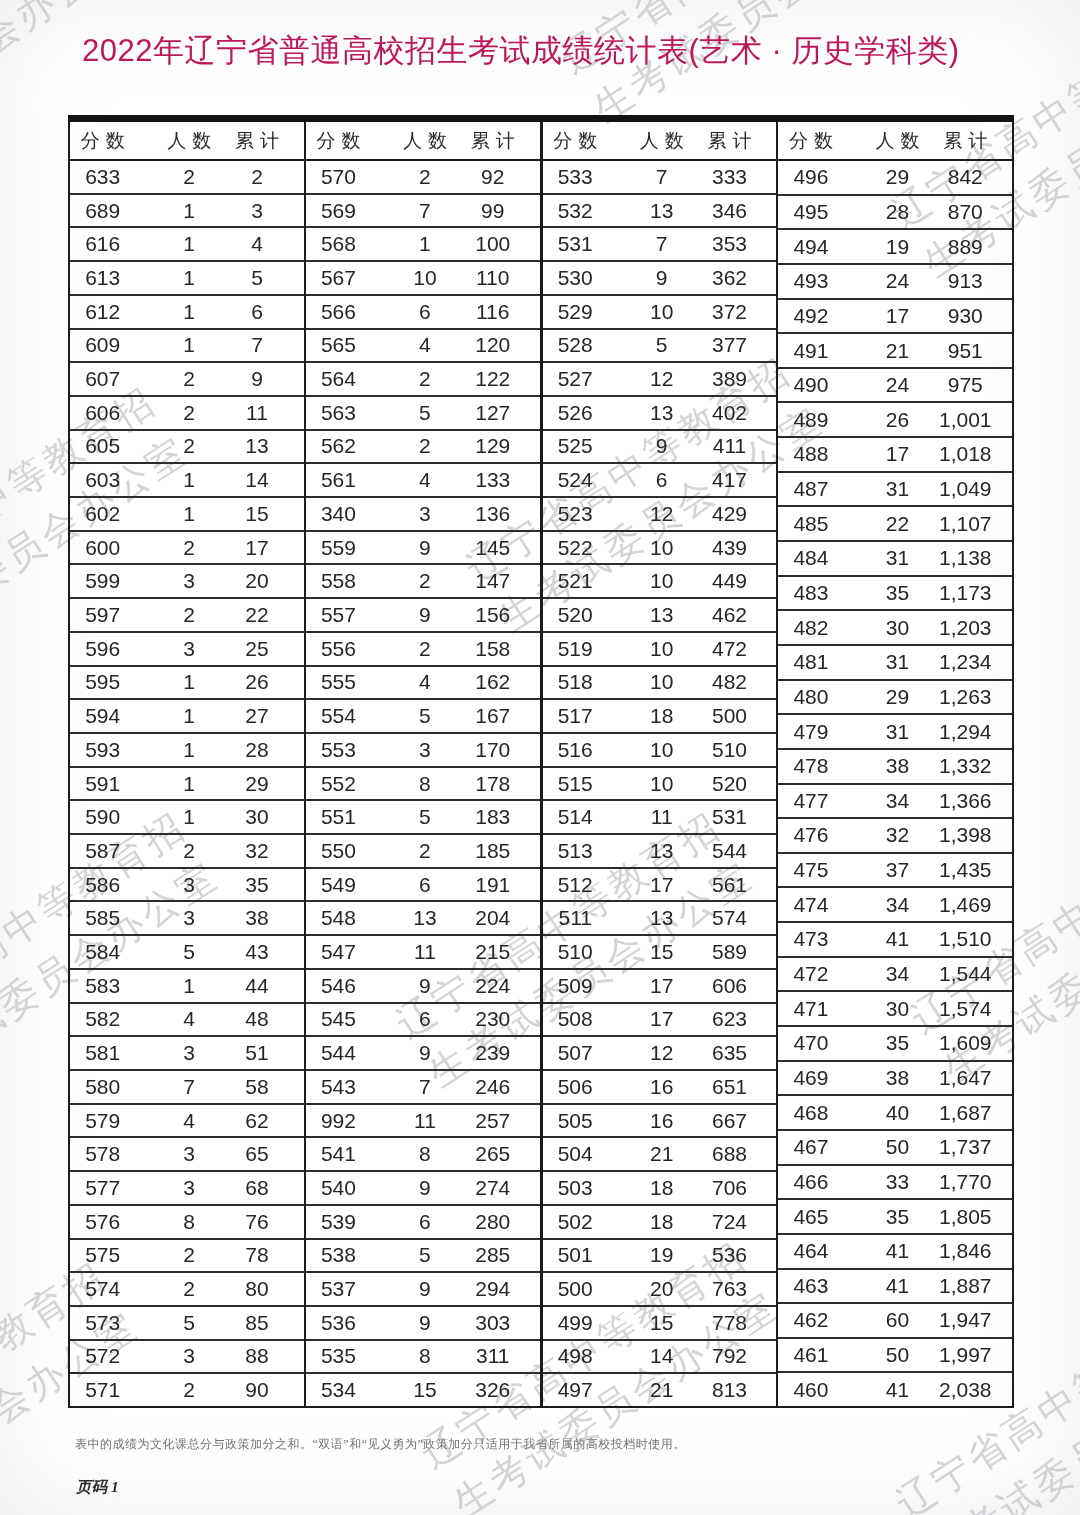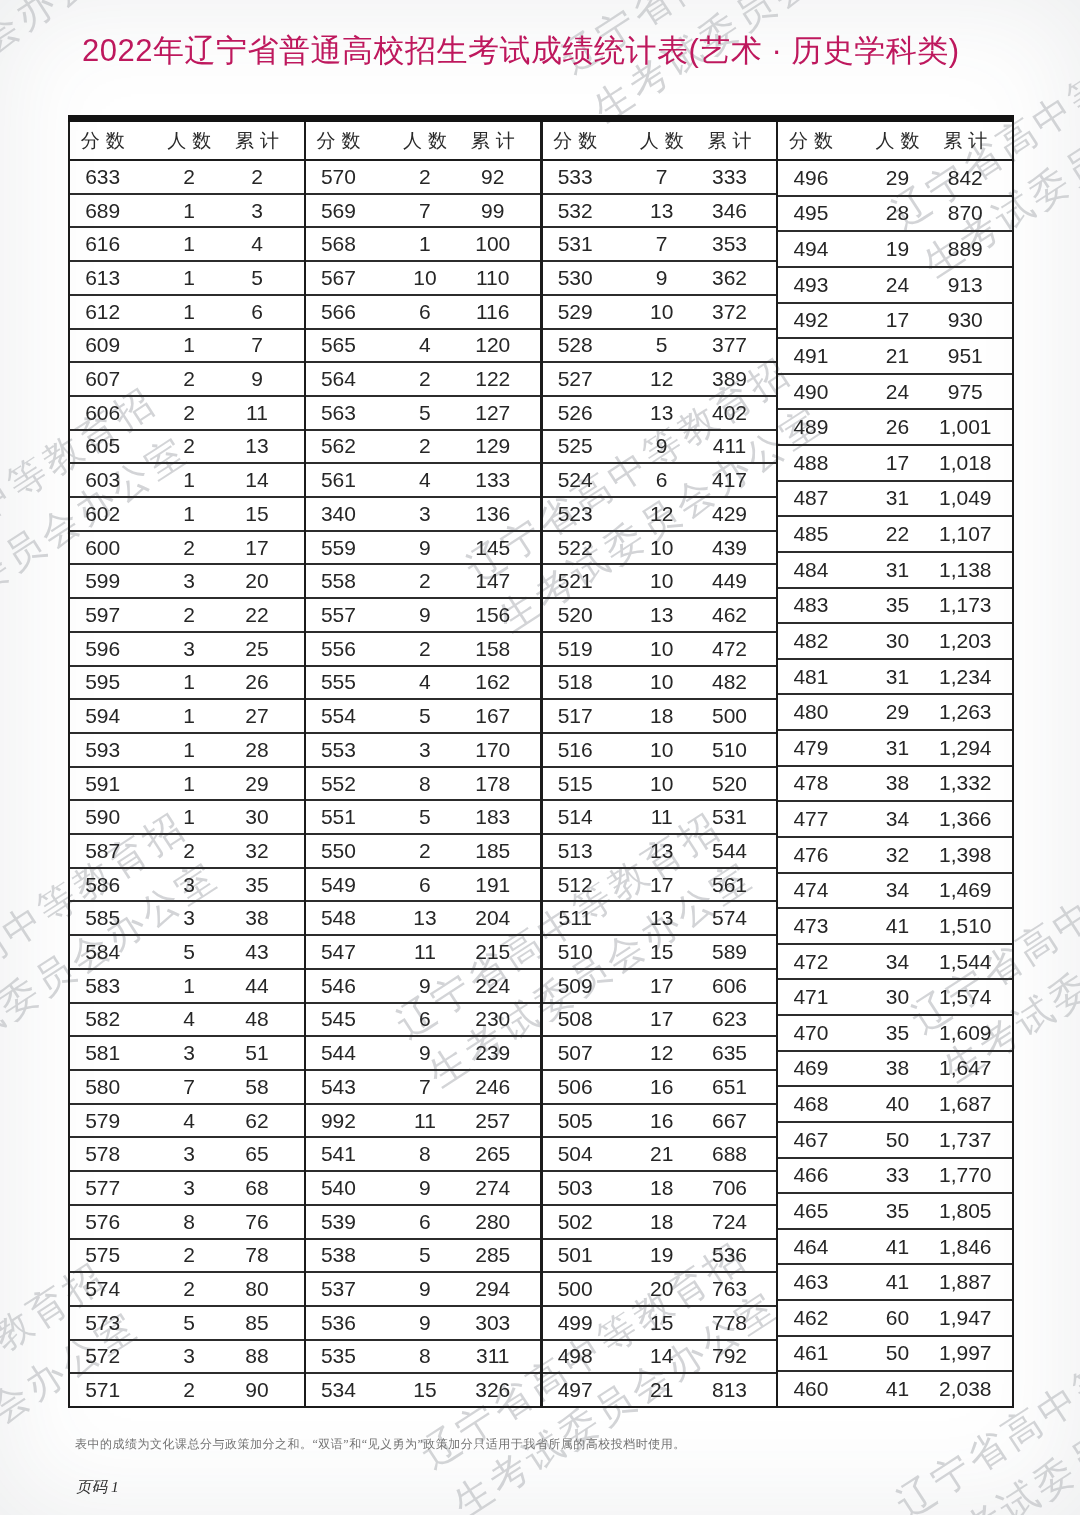--- a/index.html
+++ b/index.html
@@ -29,21 +29,21 @@
   .row.header .cell{font-size:19px;color:#2a2a2a;letter-spacing:6px;text-indent:6px;text-align:center;}
   .c0{left:0;width:28%;}
   .c1{left:36%;width:30%;}
   .c2{left:62%;width:36%;}
   
   .footnote{position:absolute;left:75px;top:1436px;z-index:2;margin:0;
             font-family:"Liberation Serif","DejaVu Serif",serif;
             font-size:12px;color:#737373;letter-spacing:.5px;white-space:nowrap;}
   .pagenum{position:absolute;left:76px;top:1477px;z-index:2;margin:0;
            font-family:"Liberation Serif","DejaVu Serif",serif;
-           font-style:italic;font-size:15.5px;font-weight:400;color:#2e2e2e;}
+           font-style:italic;font-size:15.5px;font-weight:700;color:#2e2e2e;}
 </style>
 </head>
 <body>
 
 <div class="page">
   <div id="watermarks">
       <div class="wm" style="left: -50px; top: 30px;">
         <div>辽宁省高中等教育招</div>
         <div>生考试委员会办公室</div>
       </div>
@@ -770,20 +770,25 @@
             <span class="cell c0">477</span>
             <span class="cell c1">34</span>
             <span class="cell c2">1,366</span>
           </div>
           <div class="row">
             <span class="cell c0">476</span>
             <span class="cell c1">32</span>
             <span class="cell c2">1,398</span>
           </div>
           <div class="row">
+            <span class="cell c0">475</span>
+            <span class="cell c1">37</span>
+            <span class="cell c2">1,435</span>
+          </div>
+          <div class="row">
             <span class="cell c0">474</span>
             <span class="cell c1">34</span>
             <span class="cell c2">1,469</span>
           </div>
           <div class="row">
             <span class="cell c0">473</span>
             <span class="cell c1">41</span>
             <span class="cell c2">1,510</span>
           </div>
           <div class="row">

